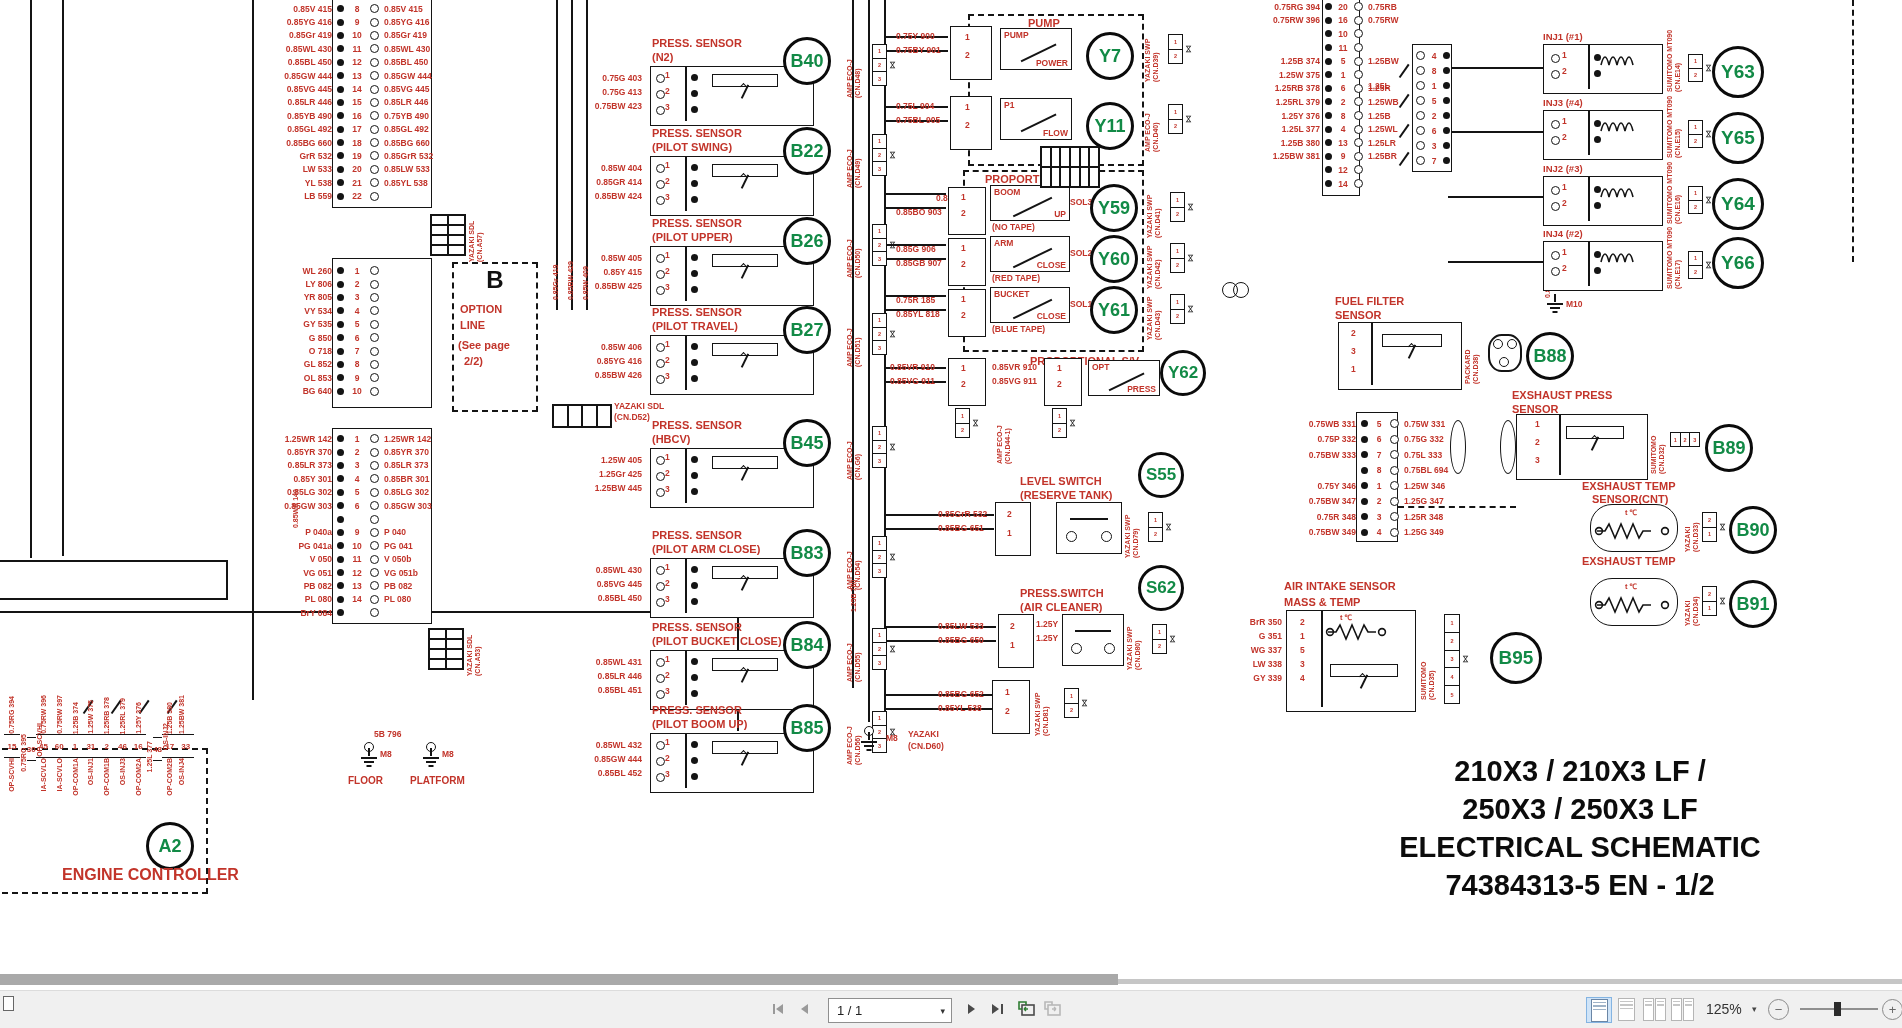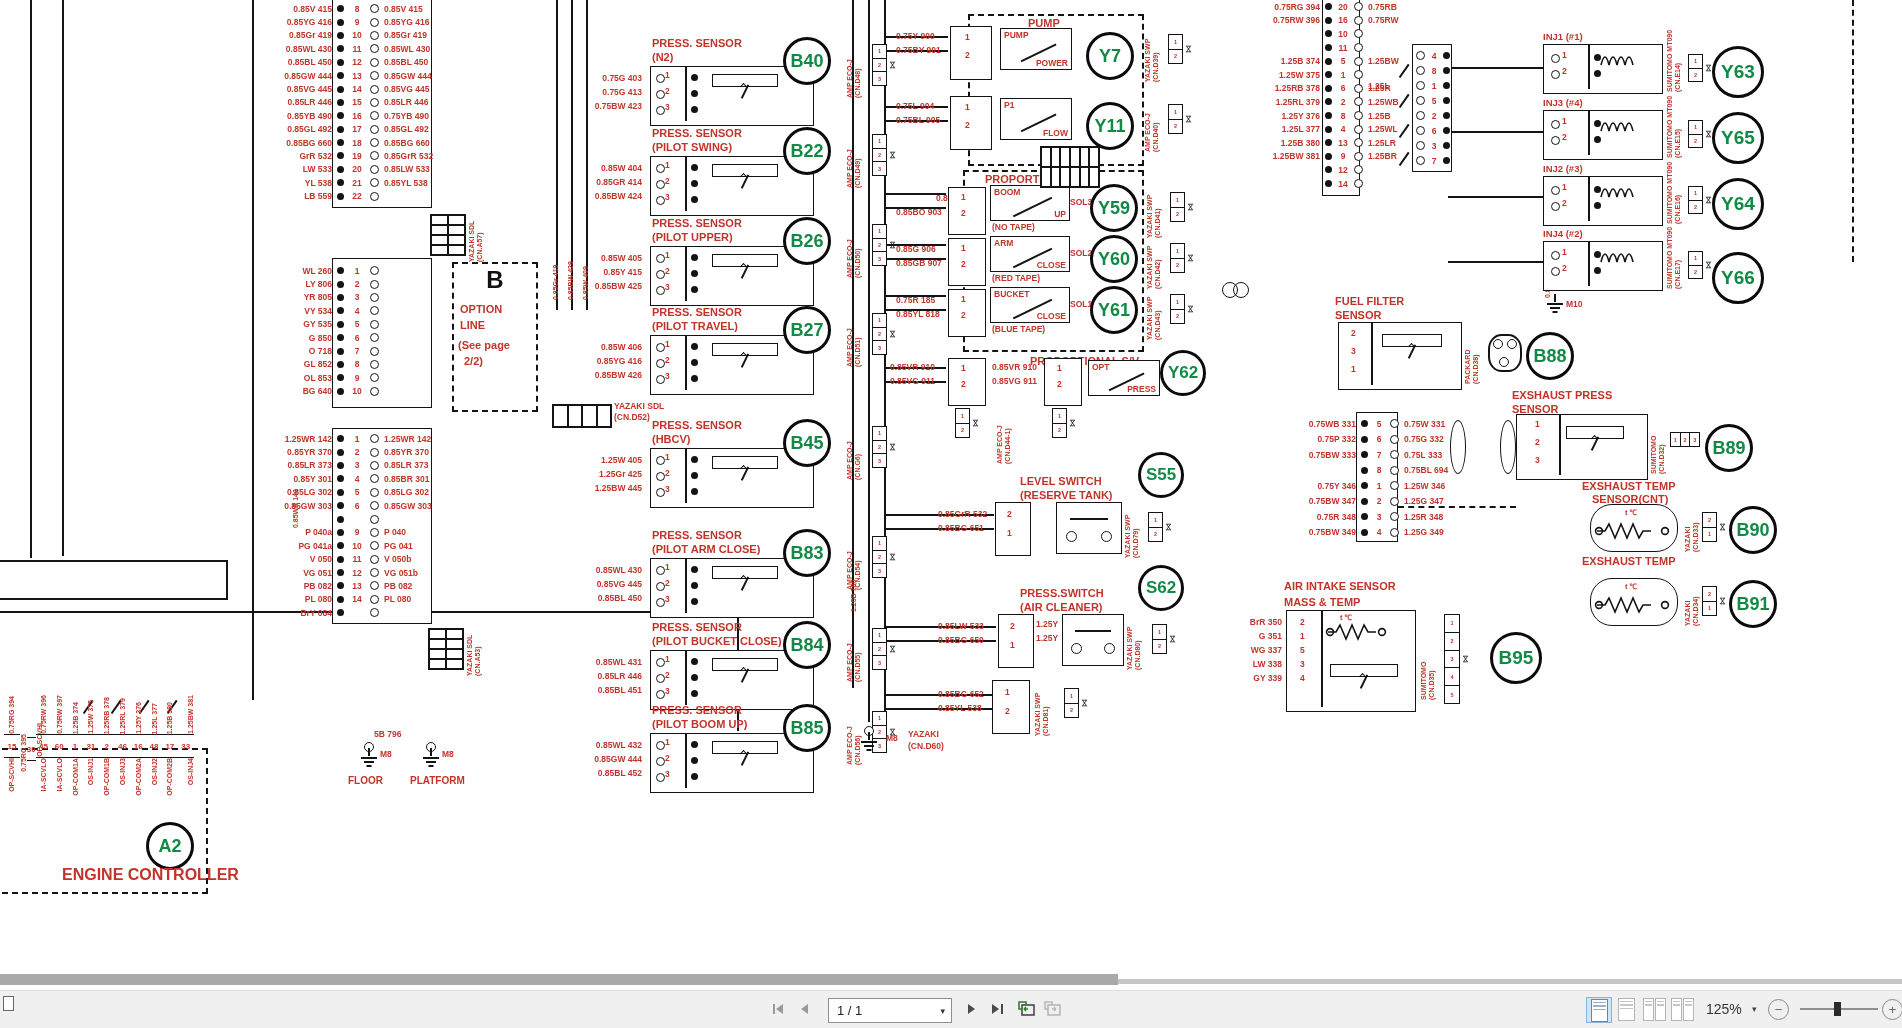--- a/index.html
+++ b/index.html
@@ -1089,21 +1089,21 @@
           <span class="vt">1.25Y 376</span>
         </div>
         <div style="width:100%;height:22px;border-top:1.6px solid #141414;border-bottom:1.6px solid #141414;display:flex;align-items:center;justify-content:center;">
           <span style="color:#c2342a;font-weight:bold;font-size:8px;">16</span>
         </div>
         <div style="height:52px;display:flex;align-items:flex-start;">
           <span class="vt">OP-COM2A</span>
         </div>
       </div>
 
-      <div style="width:15.8px;display:flex;flex-direction:column;align-items:center;">
+      <div style="width:15.8px;display:flex;flex-direction:row;align-items:center;">
         <div style="height:46px;display:flex;align-items:flex-end;">
           <span class="vt">1.25L 377</span>
         </div>
         <div style="width:100%;height:22px;border-top:1.6px solid #141414;border-bottom:1.6px solid #141414;display:flex;align-items:center;justify-content:center;">
           <span style="color:#c2342a;font-weight:bold;font-size:8px;">48</span>
         </div>
         <div style="height:52px;display:flex;align-items:flex-start;">
           <span class="vt">OS-INJ2</span>
         </div>
       </div>
@@ -1113,21 +1113,21 @@
           <span class="vt">1.25B 380</span>
         </div>
         <div style="width:100%;height:22px;border-top:1.6px solid #141414;border-bottom:1.6px solid #141414;display:flex;align-items:center;justify-content:center;">
           <span style="color:#c2342a;font-weight:bold;font-size:8px;">17</span>
         </div>
         <div style="height:52px;display:flex;align-items:flex-start;">
           <span class="vt">OP-COM2B</span>
         </div>
       </div>
 
-      <div style="width:15.8px;display:flex;flex-direction:column;align-items:flex-end;">
+      <div style="width:15.8px;display:flex;flex-direction:column;align-items:flex-start;">
         <div style="height:46px;display:flex;align-items:flex-end;">
           <span class="vt">1.25BW 381</span>
         </div>
         <div style="width:100%;height:22px;border-top:1.6px solid #141414;border-bottom:1.6px solid #141414;display:flex;align-items:center;justify-content:center;">
           <span style="color:#c2342a;font-weight:bold;font-size:8px;">33</span>
         </div>
         <div style="height:52px;display:flex;align-items:flex-start;">
           <span class="vt">OS-INJ4</span>
         </div>
       </div>
@@ -1444,21 +1444,21 @@
           <path d="M3,13 q4,-16 8,0 q4,-16 8,0 q4,-16 8,0 q4,-16 8,0" fill="none" stroke="#141414" stroke-width="1.6"></path>
         </svg></div>
     <div class="vtbox" style="left:1666px;top:243px;height:46px;">
       <span class="vt">SUMITOMO MT090</span>
       <span class="vt">(CN.E17)</span>
     </div>
     <div class="sconn" style="left:1688px;top:251px;width:13px;height:26px;">
         <i>1</i>
         <i>2</i>
       </div>
-    <div class="circ c46" style="left:1712px;top:252px;">
+    <div class="circ c46" style="left:1712px;top:237px;">
         <span>Y66</span>
       </div>
     </div>
 
   <div class="blk" style="left:1322px;top:-6px;width:36px;height:200px;"></div>
   <div class="wlist" style="left:1256px;top:0px;">
 
   <div class="wrow" style="height:13.6px;">
       <span class="wl" style="width:64px;">0.75RG 394</span>
       <span class="dotf"></span>
@@ -1596,20 +1596,27 @@
       <span class="pn" style="width:14px;">3</span>
       <span class="dotf"></span>
     </div>
       <div class="wrow" style="height:15px;">
       <span class="doto"></span>
       <span class="pn" style="width:14px;">7</span>
       <span class="dotf"></span>
     </div>
     </div>
 
+  <div class="title-block" style="left:1358px;top:752px;width:444px;">
+
+  <div>210X3 / 210X3 LF /</div>
+      <div>250X3 / 250X3 LF</div>
+      <div>ELECTRICAL SCHEMATIC</div>
+      <div>74384313-5 EN - 1/2</div>
+    </div>
 </div>
 
 <div id="hthumb"></div>
 <div id="htrack"></div>
 
 <div id="toolbar">
   <div id="corner-icon"></div>
 
   <div class="tbtn" style="left:768px;">
     <svg width="14" height="12" viewBox="0 0 14 12">

